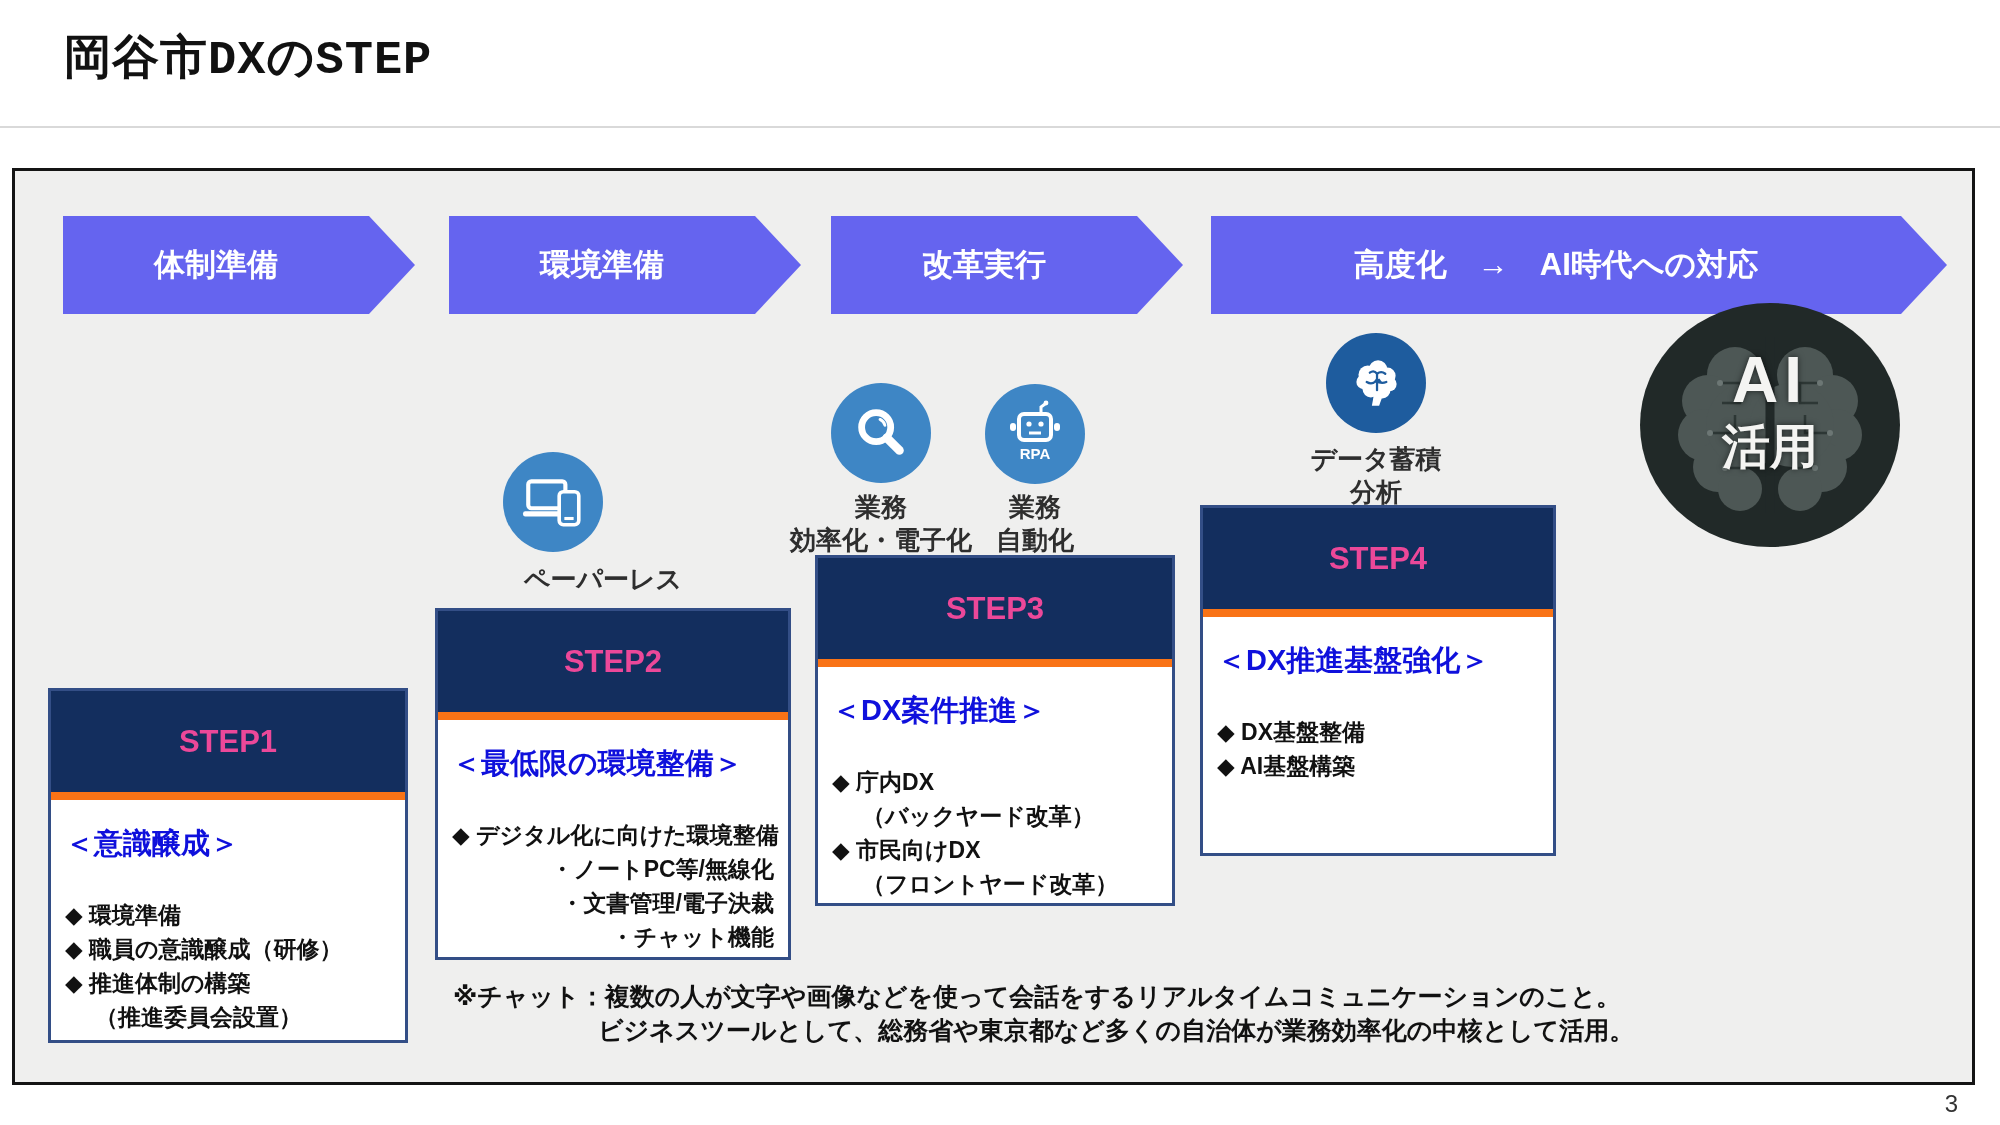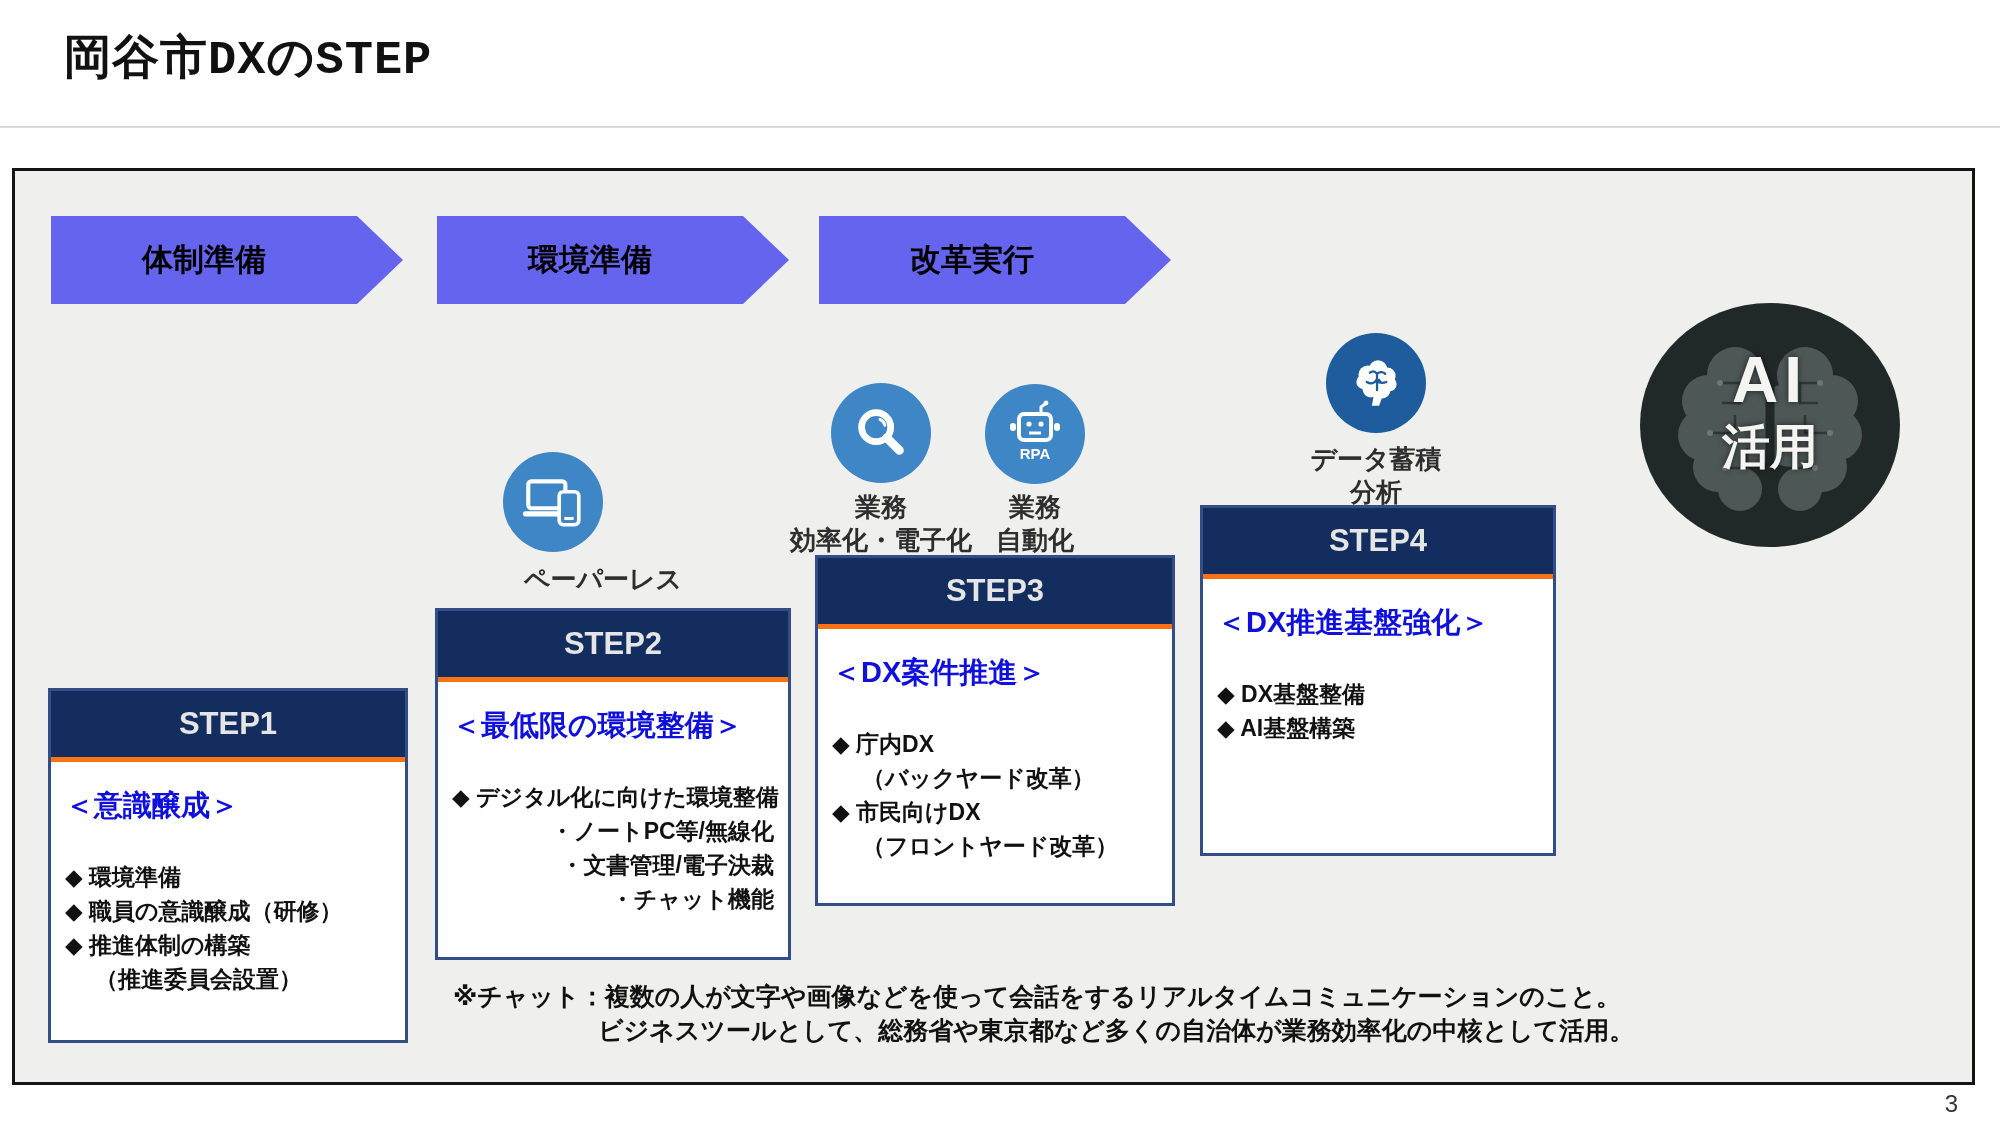--- a/index.html
+++ b/index.html
@@ -10,24 +10,24 @@
   
   .slide-title { position:absolute; left:64px; top:26px; font-size:47px; font-weight:800;
     color:#111; letter-spacing:1px;font-family:Liberation Mono, monospace; }
   .title-divider { position:absolute; left:0; top:126px; width:2000px; height:2px; background:#d9d9d9; }
 
   
   .panel { position:absolute; left:12px; top:168px; width:1963px; height:917px;
     background:#efefee; border:3px solid #141414; }
 
   
-  .arrow { position:absolute; top:45px; height:88px; background:#6564ef;
+  .arrow { position:absolute; top:45px; height:98px; background:#6564ef;
     clip-path:polygon(0 0, calc(100% - 46px) 0, 100% 50%, calc(100% - 46px) 100%, 0 100%);
     display:flex; align-items:center; justify-content:center; padding-right:46px;
-    color:#000000; font-size:31px; font-weight:800; z-index:1; }
+    color:#ffffff; font-size:31px; font-weight:800; z-index:1;margin-left:12px; }
   .arrow-1 { left:36px;  width:352px; }
   .arrow-2 { left:422px; width:352px; }
   .arrow-3 { left:804px; width:352px; }
   .arrow-4 { left:1184px; width:736px; }
 
   
   .icon-circle { position:absolute; width:100px; height:100px; border-radius:50%;
     background:#3e86c5; display:flex; align-items:center; justify-content:center; z-index:2; }
   .icon-circle.dark { background:#1e5c9e; }
   .icon-circle svg { display:block; }
@@ -53,22 +53,22 @@
     text-shadow:0 0 6px rgba(0,0,0,.6); }
   .ai-text.l1 { top:40px; font-size:64px; letter-spacing:6px; }
   .ai-text.l2 { top:112px; font-size:48px; }
 
   
   .step-box { position:absolute; background:#ffffff; border:3px solid #334e86; z-index:2; }
   .step-1 { left:33px;  top:517px; width:360px; height:355px; }
   .step-2 { left:420px; top:437px; width:356px; height:352px; }
   .step-3 { left:800px; top:384px; width:360px; height:351px; }
   .step-4 { left:1185px; top:334px; width:356px; height:351px; }
-  .step-header { height:71px; background:#132e5e; color:#e5e5e5; font-size:31px; font-weight:800;
-    display:flex; align-items:center; justify-content:center; border-bottom:5px solid #f97316; }
+  .step-header { height:109px; background:#132e5e; color:#ec4899; font-size:31px; font-weight:800;
+    display:flex; align-items:center; justify-content:center; border-bottom:8px solid #f97316; }
   .step-body { padding:24px 14px 10px 14px; }
   .step-heading { color:#0f10dc; font-size:29px; font-weight:800; margin-bottom:34px; white-space:nowrap; }
   .step-item { color:#111; font-size:23px; font-weight:700; line-height:34px; white-space:nowrap; }
   .step-item.indent { padding-left:30px; }
   .step-item.dot-indent { padding-left:12px;text-align:right; }
 
   
   .footnote { position:absolute; left:438px; top:808px; color:#111; font-size:25px;
     font-weight:700; line-height:34px; z-index:2; }
   .footnote .l2 { padding-left:145px; }
@@ -87,20 +87,23 @@
   <div class="panel">
 
     <div class="arrow arrow-1">
       <span>体制準備</span>
     </div>
     <div class="arrow arrow-2">
       <span>環境準備</span>
     </div>
     <div class="arrow arrow-3">
       <span>改革実行</span>
+    </div>
+    <div class="arrow arrow-4">
+      <span>高度化　→　AI時代への対応</span>
     </div>
 
     <div class="icon-circle pos-paperless">
       <svg width="66" height="66" viewBox="0 0 64 64">
         <rect x="8" y="12" width="36" height="26" rx="3" fill="none" stroke="#fff" stroke-width="4"></rect>
         <rect x="3" y="41" width="44" height="5" rx="2" fill="#fff"></rect>
         <rect x="38" y="22" width="19" height="32" rx="4" fill="#3e86c5" stroke="#fff" stroke-width="3.5"></rect>
         <line x1="43" y1="48" x2="52" y2="48" stroke="#fff" stroke-width="3"></line>
       </svg>
     </div>

